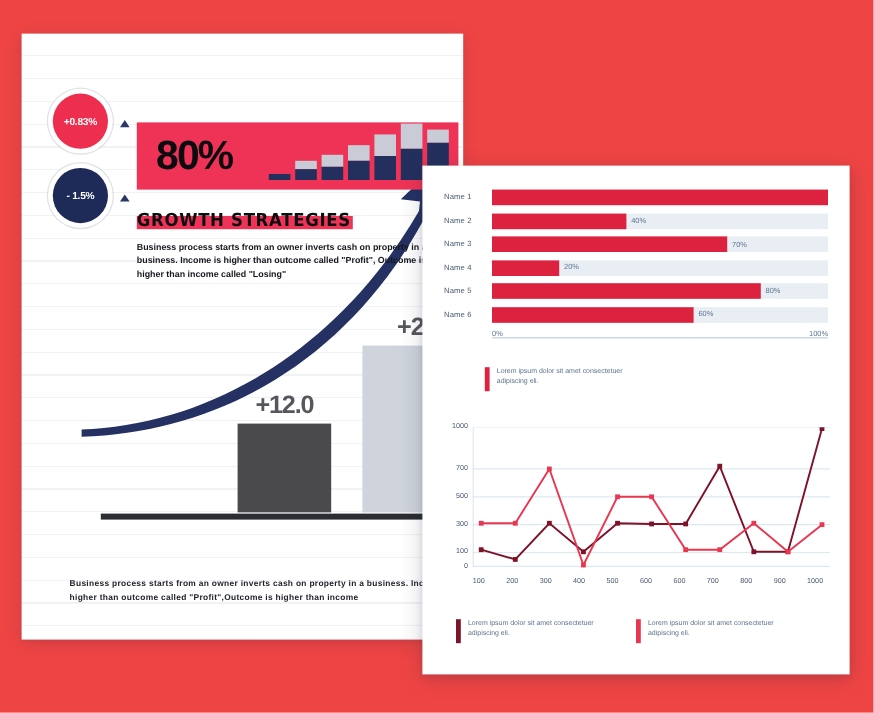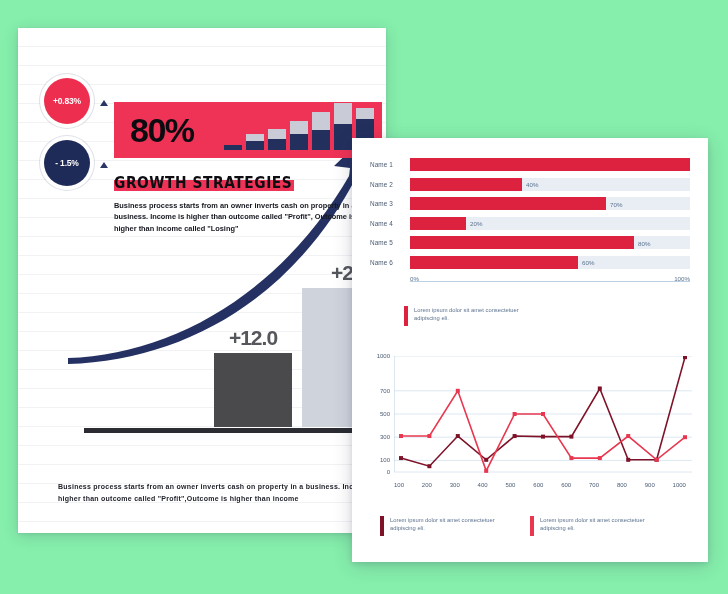--- a/index.html
+++ b/index.html
@@ -2,21 +2,21 @@
 <html><head>
 <meta charset="utf-8">
 <style>
   * { box-sizing: border-box; margin: 0; padding: 0; }
   html, body {
     width: 728px; height: 594px;
     background: #ffffff;
     font-family: "Liberation Sans", sans-serif;
     overflow: hidden;
   }
-  #stage { position: relative; width: 728px; height: 594px; background: #86efac; }
+  #stage { position: relative; width: 728px; height: 594px; background: #ef4444; }
 
   
   .card-back {
     position: absolute;
     left: 18px; top: 28px;
     width: 368px; height: 505px;
     background: #ffffff;
     box-shadow: 0 3px 14px rgba(40,45,70,0.18), 0 1px 3px rgba(40,45,70,0.10);
   }
   .ruled {
@@ -230,21 +230,21 @@
     </div>
 
     <div class="heading-wrap">
       <div class="heading-bar"></div>
       <div class="heading-text">GROWTH STRATEGIES</div>
     </div>
     <div class="body-text">Business process starts from an owner inverts cash on property in a business. Income is higher than outcome called "Profit", Outcome is higher than income called "Losing"</div>
 
     <div class="vbars" id="vbars">
       <div class="baseline"></div>
-        <div class="vbar" style="left: 158px; width: 78px; height: 73.8462px; background: rgb(74, 74, 76); text-align: center;">
+        <div class="vbar" style="left: 142px; width: 78px; height: 73.8462px; background: rgb(74, 74, 76); text-align: center;">
           <div class="vb-label">+12.0</div>
         </div>
         <div class="vbar" style="left: 246px; width: 106px; height: 139.077px; background: rgb(206, 211, 220);">
           <div class="vb-label">+22.6</div>
         </div>
       </div>
 
     <div class="footnote">Business process starts from an owner inverts cash on property in a business. Income is higher than outcome called "Profit",Outcome is higher than income</div>
   </div>
 

